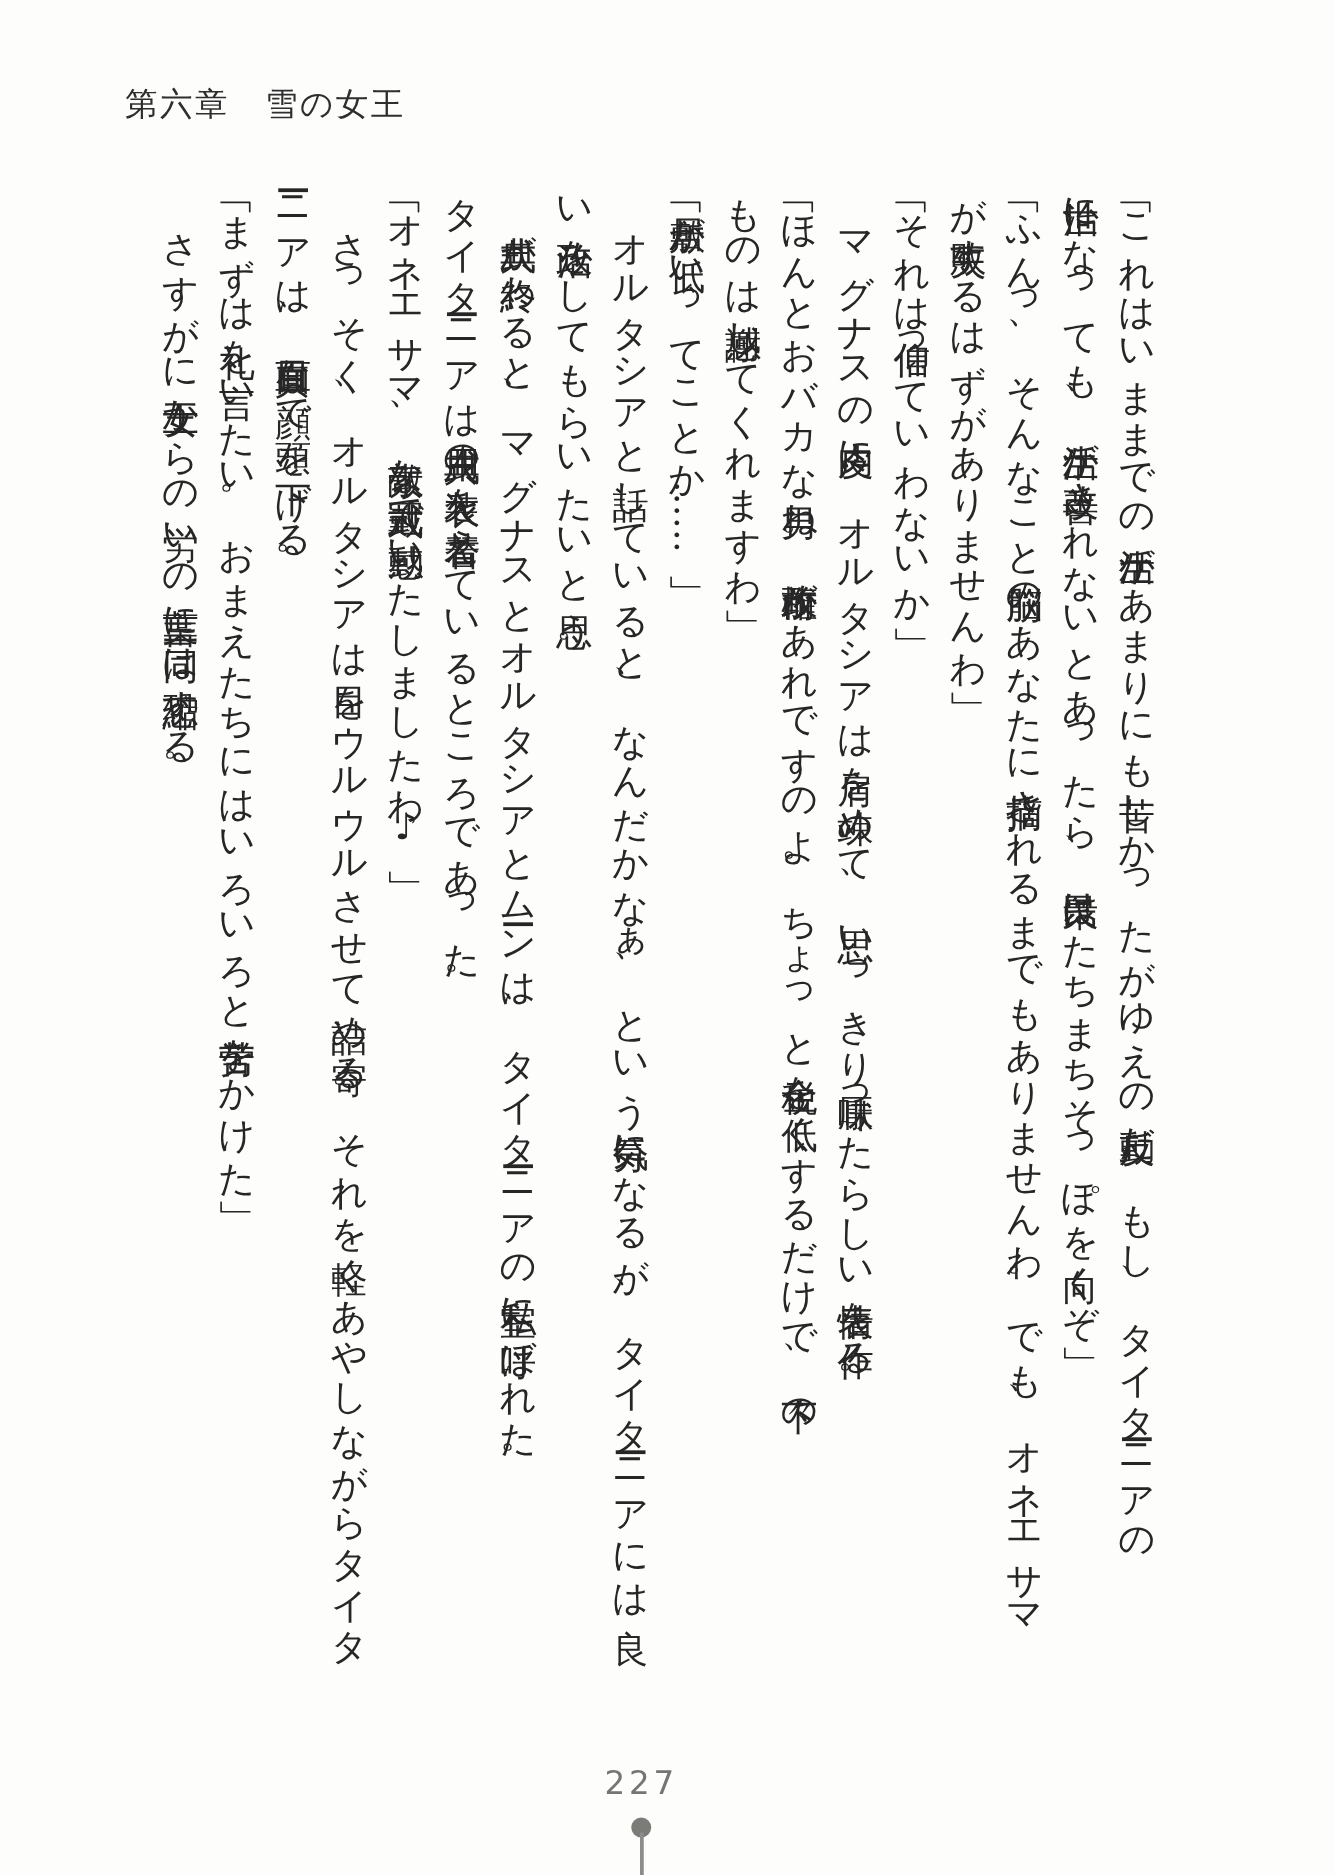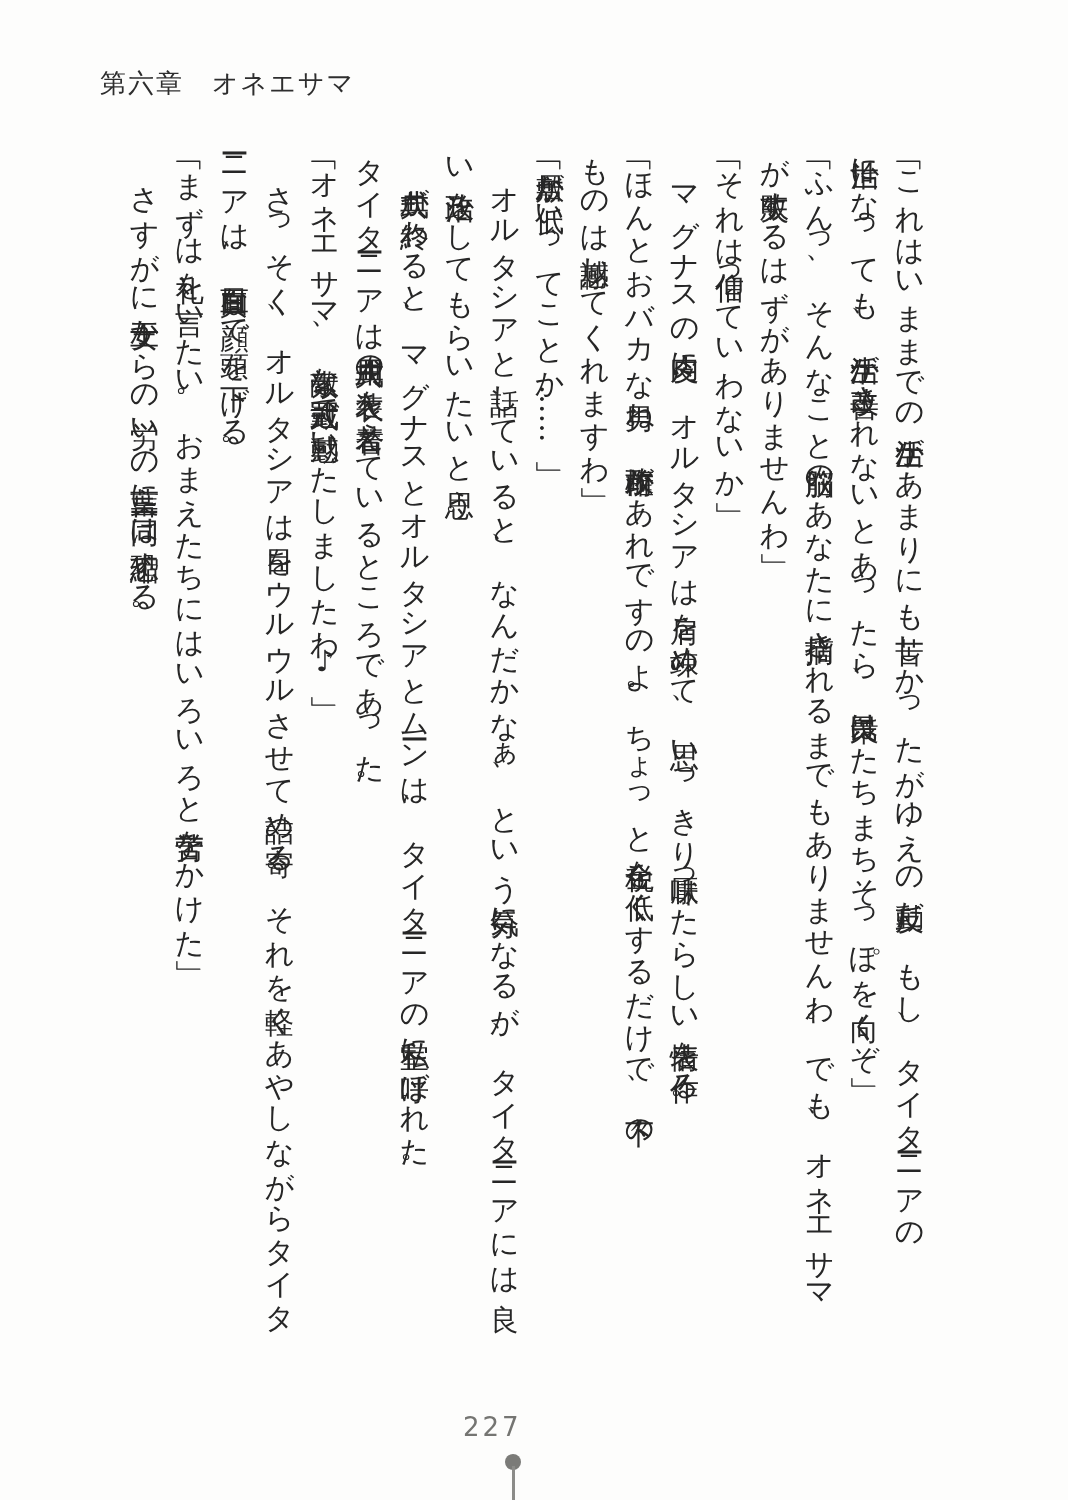--- a/index.html
+++ b/index.html
@@ -40,20 +40,21 @@
     white-space: nowrap;
   }
   .text-block p.q { text-indent: 14px; }  
   .text-block p.n { text-indent: 29px; }  
   .text-block p.c { text-indent: 0; }     
   .page-number {
     position: absolute;
     left: 463px;
     top: 1412px;
     width: 100px;
+    text-align: center;
     font-family: "DejaVu Sans", "Liberation Sans", sans-serif;
     font-size: 26px;
     letter-spacing: 3px;
     color: #757572;
   }
   .ornament-dot {
     position: absolute;
     left: 505px;
     top: 1454px;
     width: 16px;
@@ -68,21 +69,21 @@
     width: 3px;
     height: 34px;
     background: #8c8c89;
   }
 </style>
 </head>
 <body>
 
 <div class="page">
 
-  <div class="chapter-header">第六章　オネエサマ</div>
+  <div class="chapter-header">第六章　雪の女王</div>
 
   <div class="text-block">
     <p class="q">「これはいままでの生活があまりにも苦しかったがゆえの反動だ。もし、タイターニアの</p>
     <p class="c">治世になっても、生活が改善されないとあったら、民衆はたちまちそっぽを向くぞ」</p>
     <p class="q">「ふんっ、そんなこと脳筋のあなたに指摘されるまでもありませんわ。でも、オネエサマ</p>
     <p class="c">が失敗するはずがありませんわ」</p>
     <p class="q">「それは信仰っていわないか」</p>
     <p class="n">マグナスの皮肉に、オルタシアは肩を竦めて、思いっきり厭味ったらしい表情を作る。</p>
     <p class="q">「ほんとおバカな男ね。前政権があれですのよ。ちょっと税金を低くするだけで、下々の</p>
     <p class="c">ものは感謝してくれますわ」</p>

